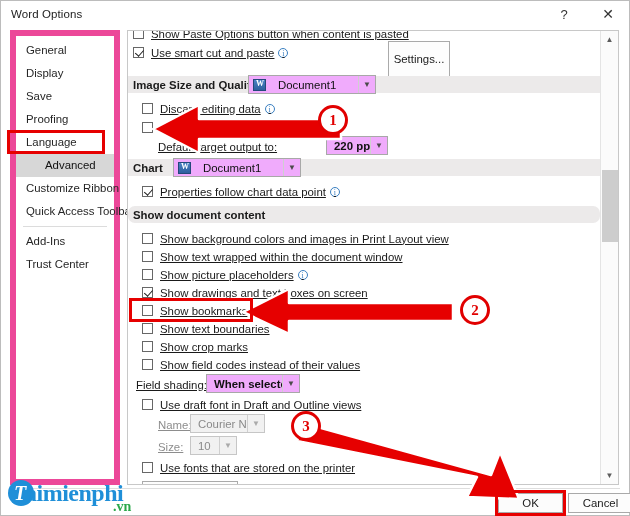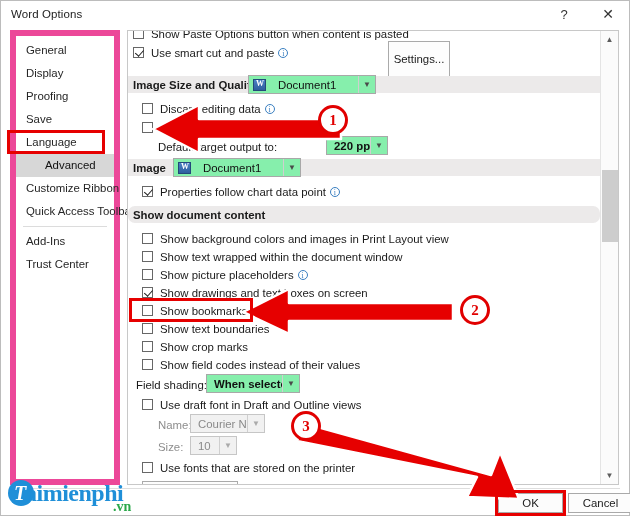--- a/index.html
+++ b/index.html
@@ -67,20 +67,21 @@
     position: absolute; left: 0; top: 0;
     width: 472px; height: 453px;
     overflow: hidden;
   }
   .row {
     position: absolute; left: 0;
     height: 17px;
     display: flex; align-items: center;
     font-size: 11.4px; color: #1a1a1a;
     white-space: nowrap;
+    text-decoration: underline;
   }
   .cbx {
     width: 11px; height: 11px;
     border: 1px solid #676767;
     background: #fff;
     margin-right: 7px;
     position: relative;
     flex: none;
   }
   .cbx.on::after {
@@ -117,21 +118,21 @@
     height: 20px;
     border: 1px solid #aaaaaa;
     background: #fdfdfd;
     font-size: 11.4px; color: #1a1a1a;
     padding: 17px 9px;
   }
   .combo {
     display: inline-flex; align-items: center;
     height: 19px;
     border: 1px solid #a8a8a8;
-    background: #86efac;
+    background: #f0abfc;
     font-size: 11.4px; color: #111;
   }
   .combo .val {
     padding: 0 6px 0 7px;
     flex: 1;
     white-space: nowrap;
     overflow: hidden;
   }
   .combo .arrow {
     width: 17px; height: 17px;
@@ -252,22 +253,22 @@
   <div class="titlebar">
     <div class="titlebar-text">Word Options</div>
     <div class="tb-btn tb-help">?</div>
     <div class="tb-btn tb-close">✕</div>
   </div>
 
   <div class="sidebar">
     <div class="side-gap"></div>
     <div class="side-item">General</div>
     <div class="side-item">Display</div>
+    <div class="side-item">Save</div>
     <div class="side-item">Proofing</div>
-    <div class="side-item">Save</div>
     <div class="side-item">Language</div>
     <div class="side-item sel">Advanced</div>
     <div class="side-item">Customize Ribbon</div>
     <div class="side-item">Quick Access Toolbar</div>
     <div class="side-sep"></div>
     <div class="side-item">Add-Ins</div>
     <div class="side-item">Trust Center</div>
   </div>
 
   <div class="main">
@@ -307,21 +308,21 @@
 
       <div class="row" style="top:107px;left:30px;">
         <span>Default target output to:</span>
       </div>
       <div class="combo" style="position:absolute;top:105px;left:198px;width:62px;">
         <span class="val" style="font-weight:bold;">220 ppi</span>
         <span class="arrow">▼</span>
       </div>
 
       <div class="sechead" style="top:128px;">
-        <span>Image</span>
+        <span>Chart</span>
       </div>
       <div class="combo" style="position:absolute;top:127px;left:45px;width:128px;">
         <span class="docicon"></span>
         <span class="val">Document1</span>
         <span class="arrow">▼</span>
       </div>
 
       <div class="row" style="top:152px;left:14px;">
         <span class="cbx on"></span>
         <span>Properties follow chart data point</span>

